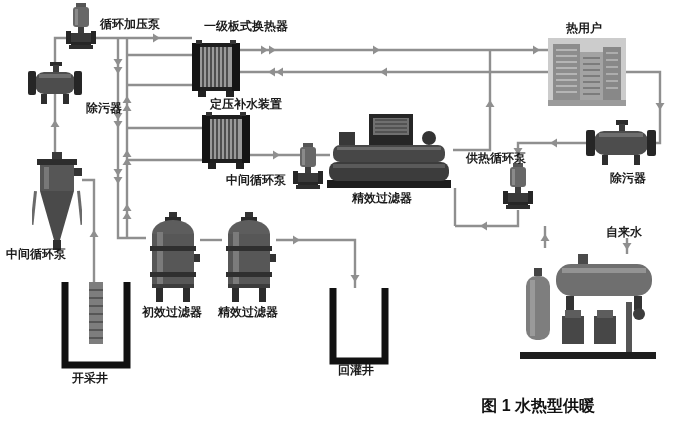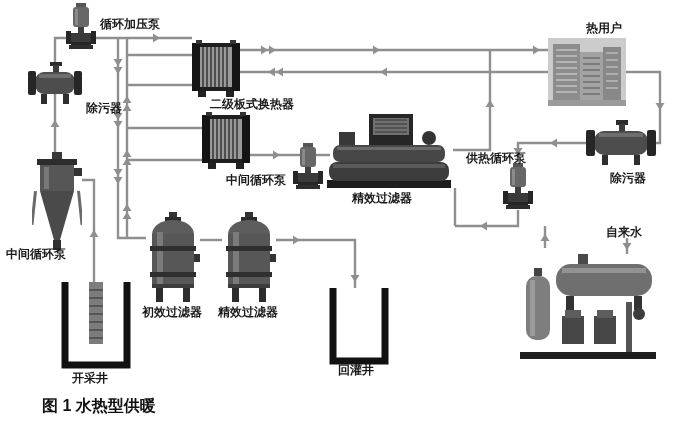--- a/index.html
+++ b/index.html
@@ -3,22 +3,22 @@
 <meta charset="utf-8">
 <style>
   html,body{margin:0;padding:0;background:#fff;}
   .figure{position:relative;width:677px;height:432px;background:#ffffff;overflow:hidden;
           font-family:"Liberation Sans","DejaVu Sans",sans-serif;}
   .pipes{position:absolute;left:0;top:0;}
   .pipe{fill:none;stroke:var(--pipe,#8f8f8f);stroke-width:2.4px;}
   .arr{fill:var(--pipe,#8f8f8f);}
   .equip{position:absolute;line-height:0;}
   .lbl{position:absolute;font-size:12px;font-weight:600;color:var(--label,#1a1a1a);white-space:nowrap;}
-  .caption{position:absolute;left:0;top:396px;width:595px;text-align:left;
-           font-size:16px;font-weight:bold;color:var(--caption,#111);padding-left:42px;}
+  .caption{position:absolute;left:0;top:396px;width:595px;text-align:right;
+           font-size:16px;font-weight:bold;color:var(--caption,#111);}
 </style>
 </head>
 <body>
 
 <div class="figure">
 
   <svg class="pipes" width="677" height="432" viewBox="0 0 677 432">
     <defs>
       <g id="arrow">
           <polygon class="arr" points="-7,-4.5 0,0 -7,4.5"></polygon>
@@ -285,26 +285,27 @@
       <rect x="44" y="66" width="22" height="28" fill="#474747"></rect>
       <rect x="47" y="60" width="16" height="8" fill="#5d5d5d"></rect>
       <rect x="76" y="66" width="22" height="28" fill="#474747"></rect>
       <rect x="79" y="60" width="16" height="8" fill="#5d5d5d"></rect>
       <rect x="108" y="52" width="6" height="50" fill="#555"></rect>
       <circle cx="121" cy="64" r="6" fill="#3c3c3c"></circle>
     </svg>
   </div>
 
   <div class="lbl" style="left:100px;top:16px">循环加压泵</div>
+  <div class="lbl" style="left:204px;top:18px">一级板式换热器</div>
   <div class="lbl" style="left:86px;top:100px">除污器</div>
-  <div class="lbl" style="left:210px;top:96px">二级板式换热器</div>
+  <div class="lbl" style="left:210px;top:96px">定压补水装置</div>
   <div class="lbl" style="left:226px;top:172px">中间循环泵</div>
   <div class="lbl" style="left:352px;top:190px">精效过滤器</div>
   <div class="lbl" style="left:466px;top:150px">供热循环泵</div>
-  <div class="lbl" style="left:586px;top:20px">热用户</div>
+  <div class="lbl" style="left:566px;top:20px">热用户</div>
   <div class="lbl" style="left:610px;top:170px">除污器</div>
   <div class="lbl" style="left:6px;top:246px">中间循环泵</div>
   <div class="lbl" style="left:142px;top:304px">初效过滤器</div>
   <div class="lbl" style="left:218px;top:304px">精效过滤器</div>
   <div class="lbl" style="left:72px;top:370px">开采井</div>
   <div class="lbl" style="left:338px;top:362px">回灌井</div>
   <div class="lbl" style="left:606px;top:224px">自来水</div>
 
   <div class="caption">图 1  水热型供暖</div>
 </div>

